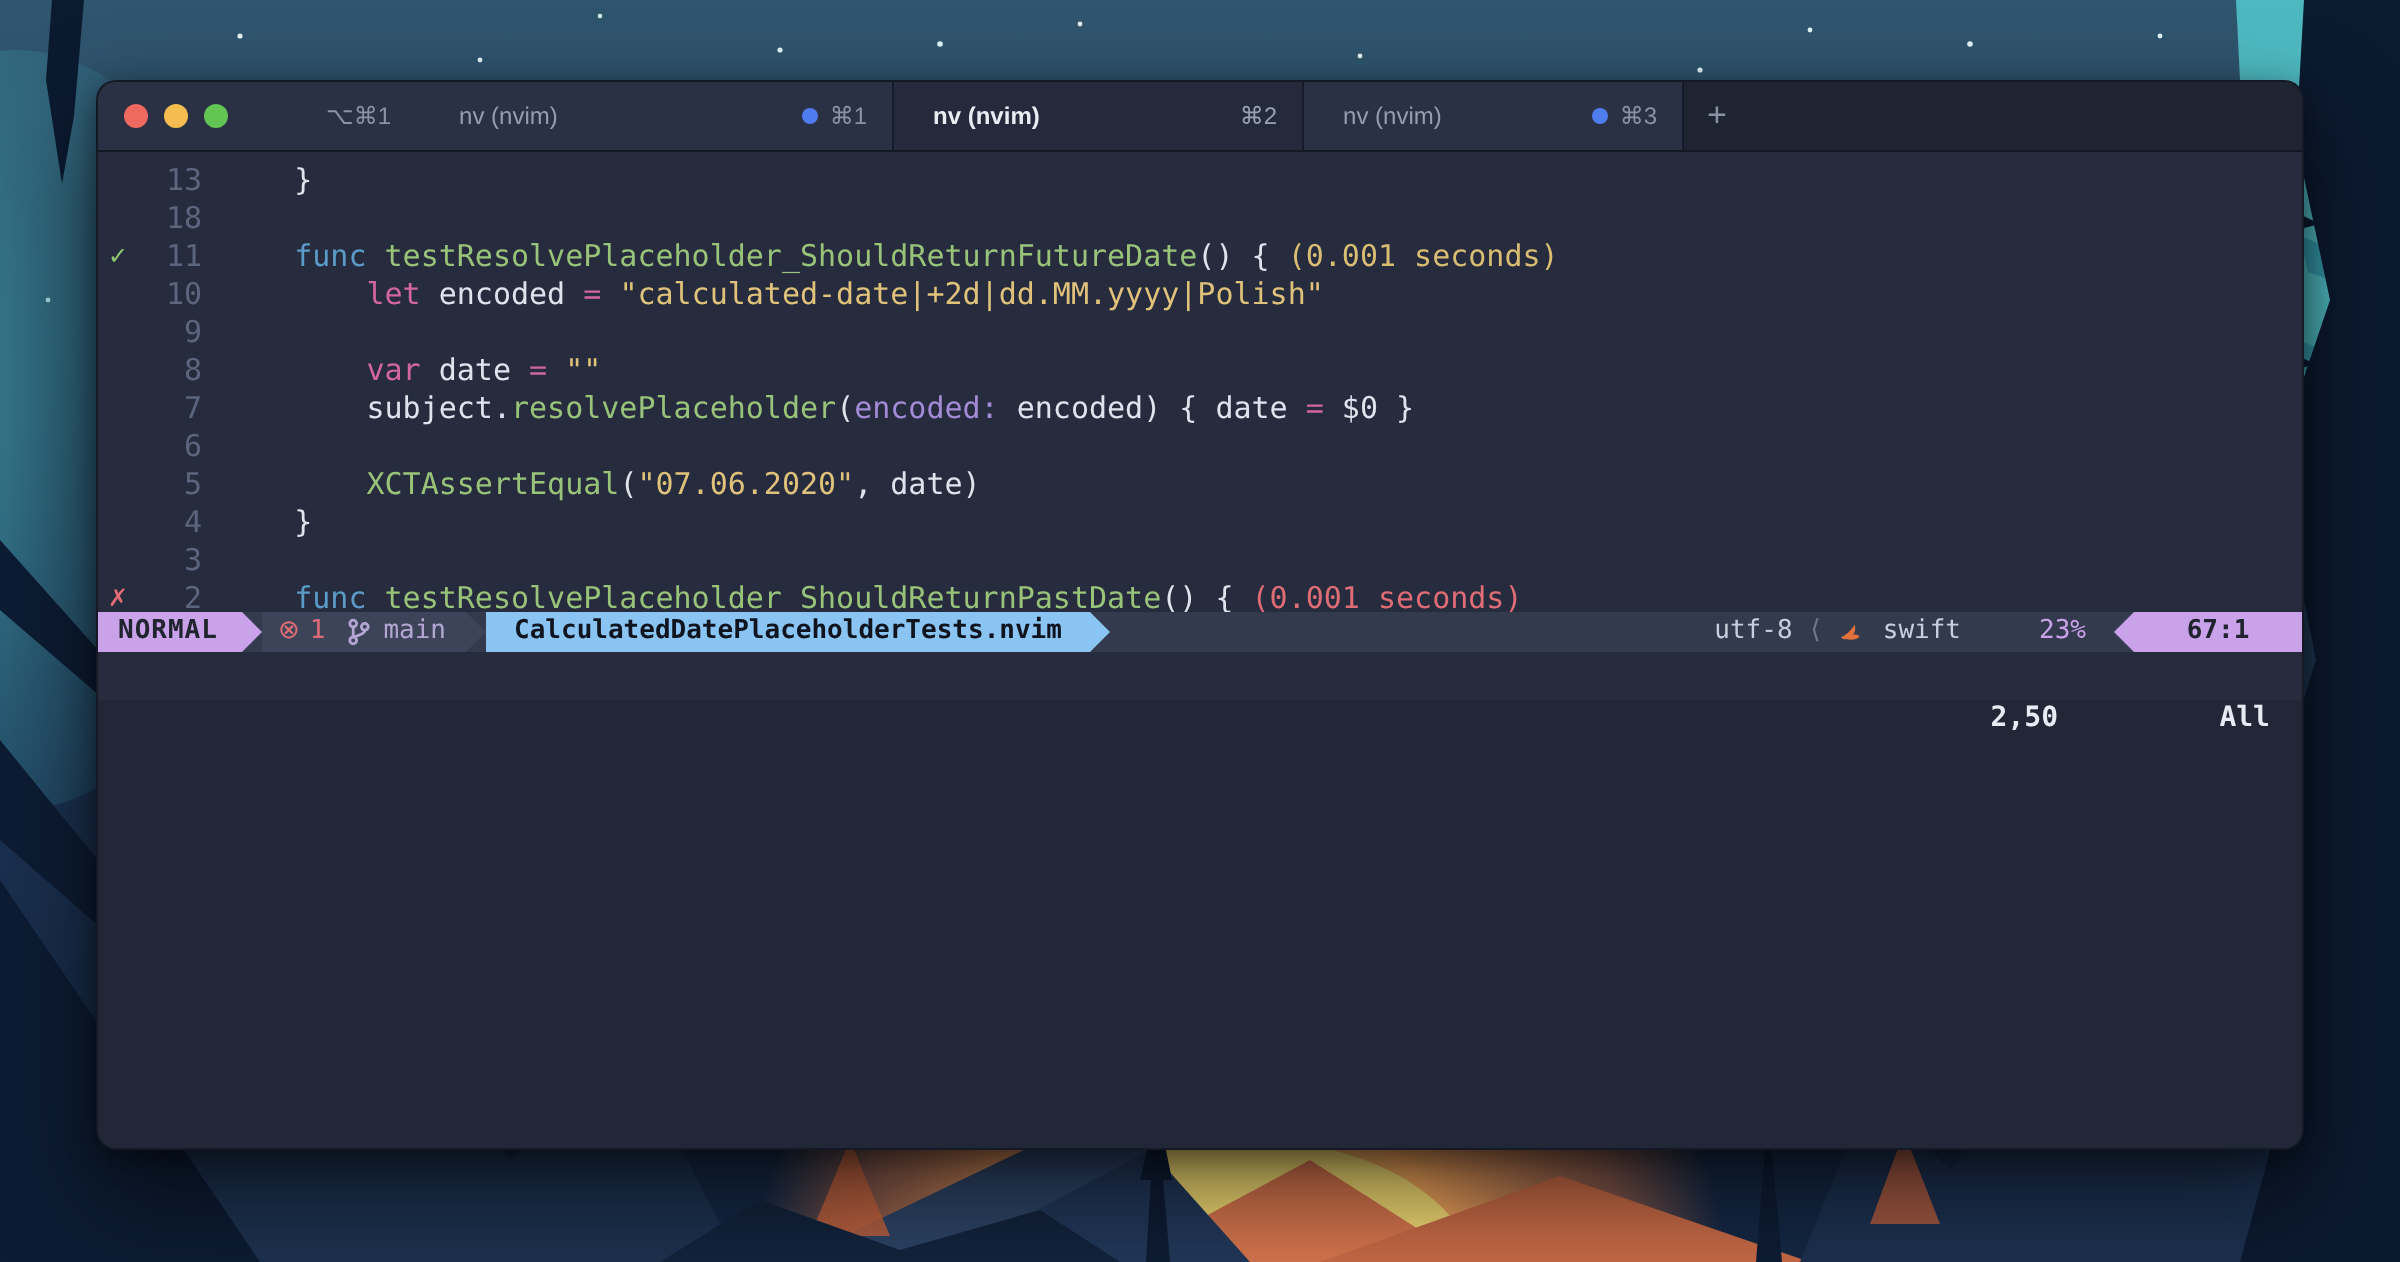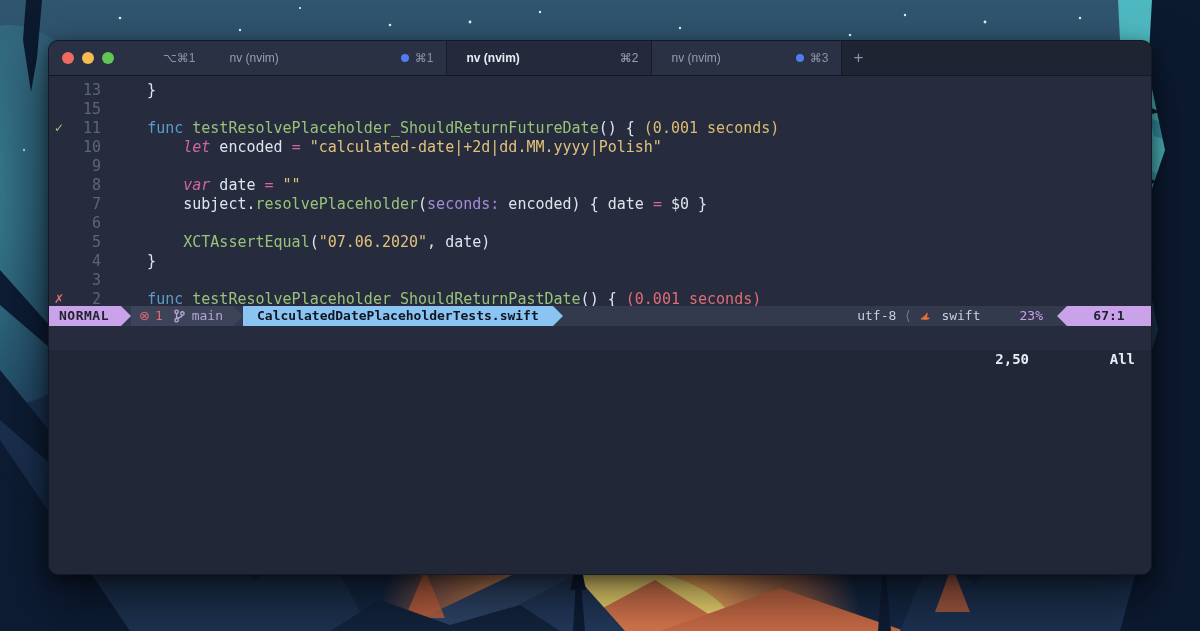--- a/index.html
+++ b/index.html
@@ -35,21 +35,21 @@
   .bar-rest { flex:1; background:var(--c-bgBar); }
 
   
   .editor { flex:1; background:var(--c-bg); font-family:"DejaVu Sans Mono",monospace;
     font-size:15px; line-height:19px; padding-top:5px; overflow:hidden; }
   .line { display:flex; height:19px; overflow:hidden; white-space:pre; }
   .sign { width:18px; padding-left:5px; flex:none; font-family:"DejaVu Sans",sans-serif; font-size:12px; line-height:19px; }
   .sign.check { color:var(--c-grn); } .sign.cross { color:var(--c-err); font-weight:bold; }
   .lnum { width:34px; flex:none; text-align:right; color:var(--c-lnr); }
   .ltext { flex:1; padding-left:10px; overflow:hidden; color:var(--c-fg); }
-  .seg-txt{color:var(--c-fg);} .seg-kw{color:var(--c-kw);font-style:italic;} .seg-kwb{color:var(--c-kwb);}
+  .seg-txt{color:var(--c-fg);} .seg-kw{color:var(--c-kw);} .seg-kwb{color:var(--c-kwb);}
   .seg-fn{color:var(--c-fn);} .seg-str{color:var(--c-str);} .seg-lbl{color:var(--c-lbl);}
   .seg-vok{color:var(--c-vok);} .seg-verr{color:var(--c-err);}
 
   
   .statusline { height:20px; flex:none; background:var(--c-bgStatus); display:flex; align-items:flex-end;
     font-family:"DejaVu Sans Mono",monospace; font-size:13px; line-height:20px; color:#c9cedd; }
   .sl-mode { background:var(--c-mode); color:#20242f; font-weight:bold; padding:0 12px 0 10px; letter-spacing:.5px; }
   .pl { width:0; height:0; border-top:10px solid transparent; border-bottom:10px solid transparent; flex:none; }
   .pl.ar-mode { border-left:10px solid var(--c-mode); }
   .pl.ar-seg2 { border-left:10px solid var(--c-bgSeg2); }
@@ -179,26 +179,26 @@
             <span class="t-dot"></span>
             <span class="t-short">⌘3</span>
           </div>
         </div>
       <div class="tab-plus">+</div>
       <div class="bar-rest"></div>
     </div>
 
     <div class="editor">
         <div class="line"><span class="sign"></span><span class="lnum">13</span><span class="ltext"><span class="seg-txt">    }</span></span></div>
-        <div class="line"><span class="sign"></span><span class="lnum">15</span><span class="ltext"></span></div>
+        <div class="line"><span class="sign"></span><span class="lnum">18</span><span class="ltext"></span></div>
         <div class="line"><span class="sign check">✓</span><span class="lnum">11</span><span class="ltext"><span class="seg-txt">    </span><span class="seg-kwb">func</span><span class="seg-txt"> </span><span class="seg-fn">testResolvePlaceholder_ShouldReturnFutureDate</span><span class="seg-txt">() { </span><span class="seg-vok">(0.001 seconds)</span></span></div>
         <div class="line"><span class="sign"></span><span class="lnum">10</span><span class="ltext"><span class="seg-txt">        </span><span class="seg-kw">let</span><span class="seg-txt"> encoded </span><span class="seg-kw">=</span><span class="seg-txt"> </span><span class="seg-str">"calculated-date|+2d|dd.MM.yyyy|Polish"</span></span></div>
         <div class="line"><span class="sign"></span><span class="lnum">9</span><span class="ltext"></span></div>
         <div class="line"><span class="sign"></span><span class="lnum">8</span><span class="ltext"><span class="seg-txt">        </span><span class="seg-kw">var</span><span class="seg-txt"> date </span><span class="seg-kw">=</span><span class="seg-txt"> </span><span class="seg-str">""</span></span></div>
-        <div class="line"><span class="sign"></span><span class="lnum">7</span><span class="ltext"><span class="seg-txt">        subject.</span><span class="seg-fn">resolvePlaceholder</span><span class="seg-txt">(</span><span class="seg-lbl">seconds:</span><span class="seg-txt"> encoded) { date </span><span class="seg-kw">=</span><span class="seg-txt"> $0 }</span></span></div>
+        <div class="line"><span class="sign"></span><span class="lnum">7</span><span class="ltext"><span class="seg-txt">        subject.</span><span class="seg-fn">resolvePlaceholder</span><span class="seg-txt">(</span><span class="seg-lbl">encoded:</span><span class="seg-txt"> encoded) { date </span><span class="seg-kw">=</span><span class="seg-txt"> $0 }</span></span></div>
         <div class="line"><span class="sign"></span><span class="lnum">6</span><span class="ltext"></span></div>
         <div class="line"><span class="sign"></span><span class="lnum">5</span><span class="ltext"><span class="seg-txt">        </span><span class="seg-fn">XCTAssertEqual</span><span class="seg-txt">(</span><span class="seg-str">"07.06.2020"</span><span class="seg-txt">, date)</span></span></div>
         <div class="line"><span class="sign"></span><span class="lnum">4</span><span class="ltext"><span class="seg-txt">    }</span></span></div>
         <div class="line"><span class="sign"></span><span class="lnum">3</span><span class="ltext"></span></div>
         <div class="line"><span class="sign cross">✗</span><span class="lnum">2</span><span class="ltext"><span class="seg-txt">    </span><span class="seg-kwb">func</span><span class="seg-txt"> </span><span class="seg-fn">testResolvePlaceholder_ShouldReturnPastDate</span><span class="seg-txt">() { </span><span class="seg-verr">(0.001 seconds)</span></span></div>
         <div class="line"><span class="sign"></span><span class="lnum">1</span><span class="ltext"><span class="seg-txt">        </span><span class="seg-kw">let</span><span class="seg-txt"> encoded </span><span class="seg-kw">=</span><span class="seg-txt"> </span><span class="seg-str">"calculated-date|-5d|yyyy-MM-dd|Polish"</span></span></div>
       </div>
 
     <div class="statusline">
       <div class="sl-mode">NORMAL</div>
@@ -210,21 +210,21 @@
           <svg width="11" height="14" viewBox="0 0 11 14" fill="none" stroke="#b3a6d2" stroke-width="1.4">
             <circle cx="2.6" cy="2.8" r="1.7"></circle>
               <circle cx="2.6" cy="11.2" r="1.7"></circle>
               <circle cx="8.4" cy="4.4" r="1.7"></circle>
             <path d="M2.6 4.5 V9.5 M8.4 6.1 C8.4 8.4 4.4 8.6 2.9 9.6"></path>
           </svg>
         </span>
         <span class="branch-name">main</span>
       </div>
       <div class="pl ar-seg2" style="border-top-color:transparent;border-bottom-color:transparent;"></div>
-      <div class="sl-file">CalculatedDatePlaceholderTests.swift</div>
+      <div class="sl-file">CalculatedDatePlaceholderTests.nvim</div>
       <div class="pl ar-file" style="border-top-color:transparent;border-bottom-color:transparent;"></div>
       <div class="sl-fill"></div>
       <div class="sl-right">
         <span class="sl-enc">utf-8</span>
         <span class="sl-angle">⟨</span>
         <span style="display:inline-flex;">
           <svg width="13" height="13" viewBox="0 0 13 13">
             <path d="M1.5 9.5 C3.5 8.8 6.5 6.5 8.3 3.2 C8.9 5.2 8.6 7 7.5 8.4 C8.8 8.1 9.8 8.2 10.8 9.3 C9.5 10.9 6.3 11.3 4.2 10.5 C3.2 10.9 2.2 10.6 1.5 9.5 Z" fill="#e2713c"></path>
           </svg>
         </span>

